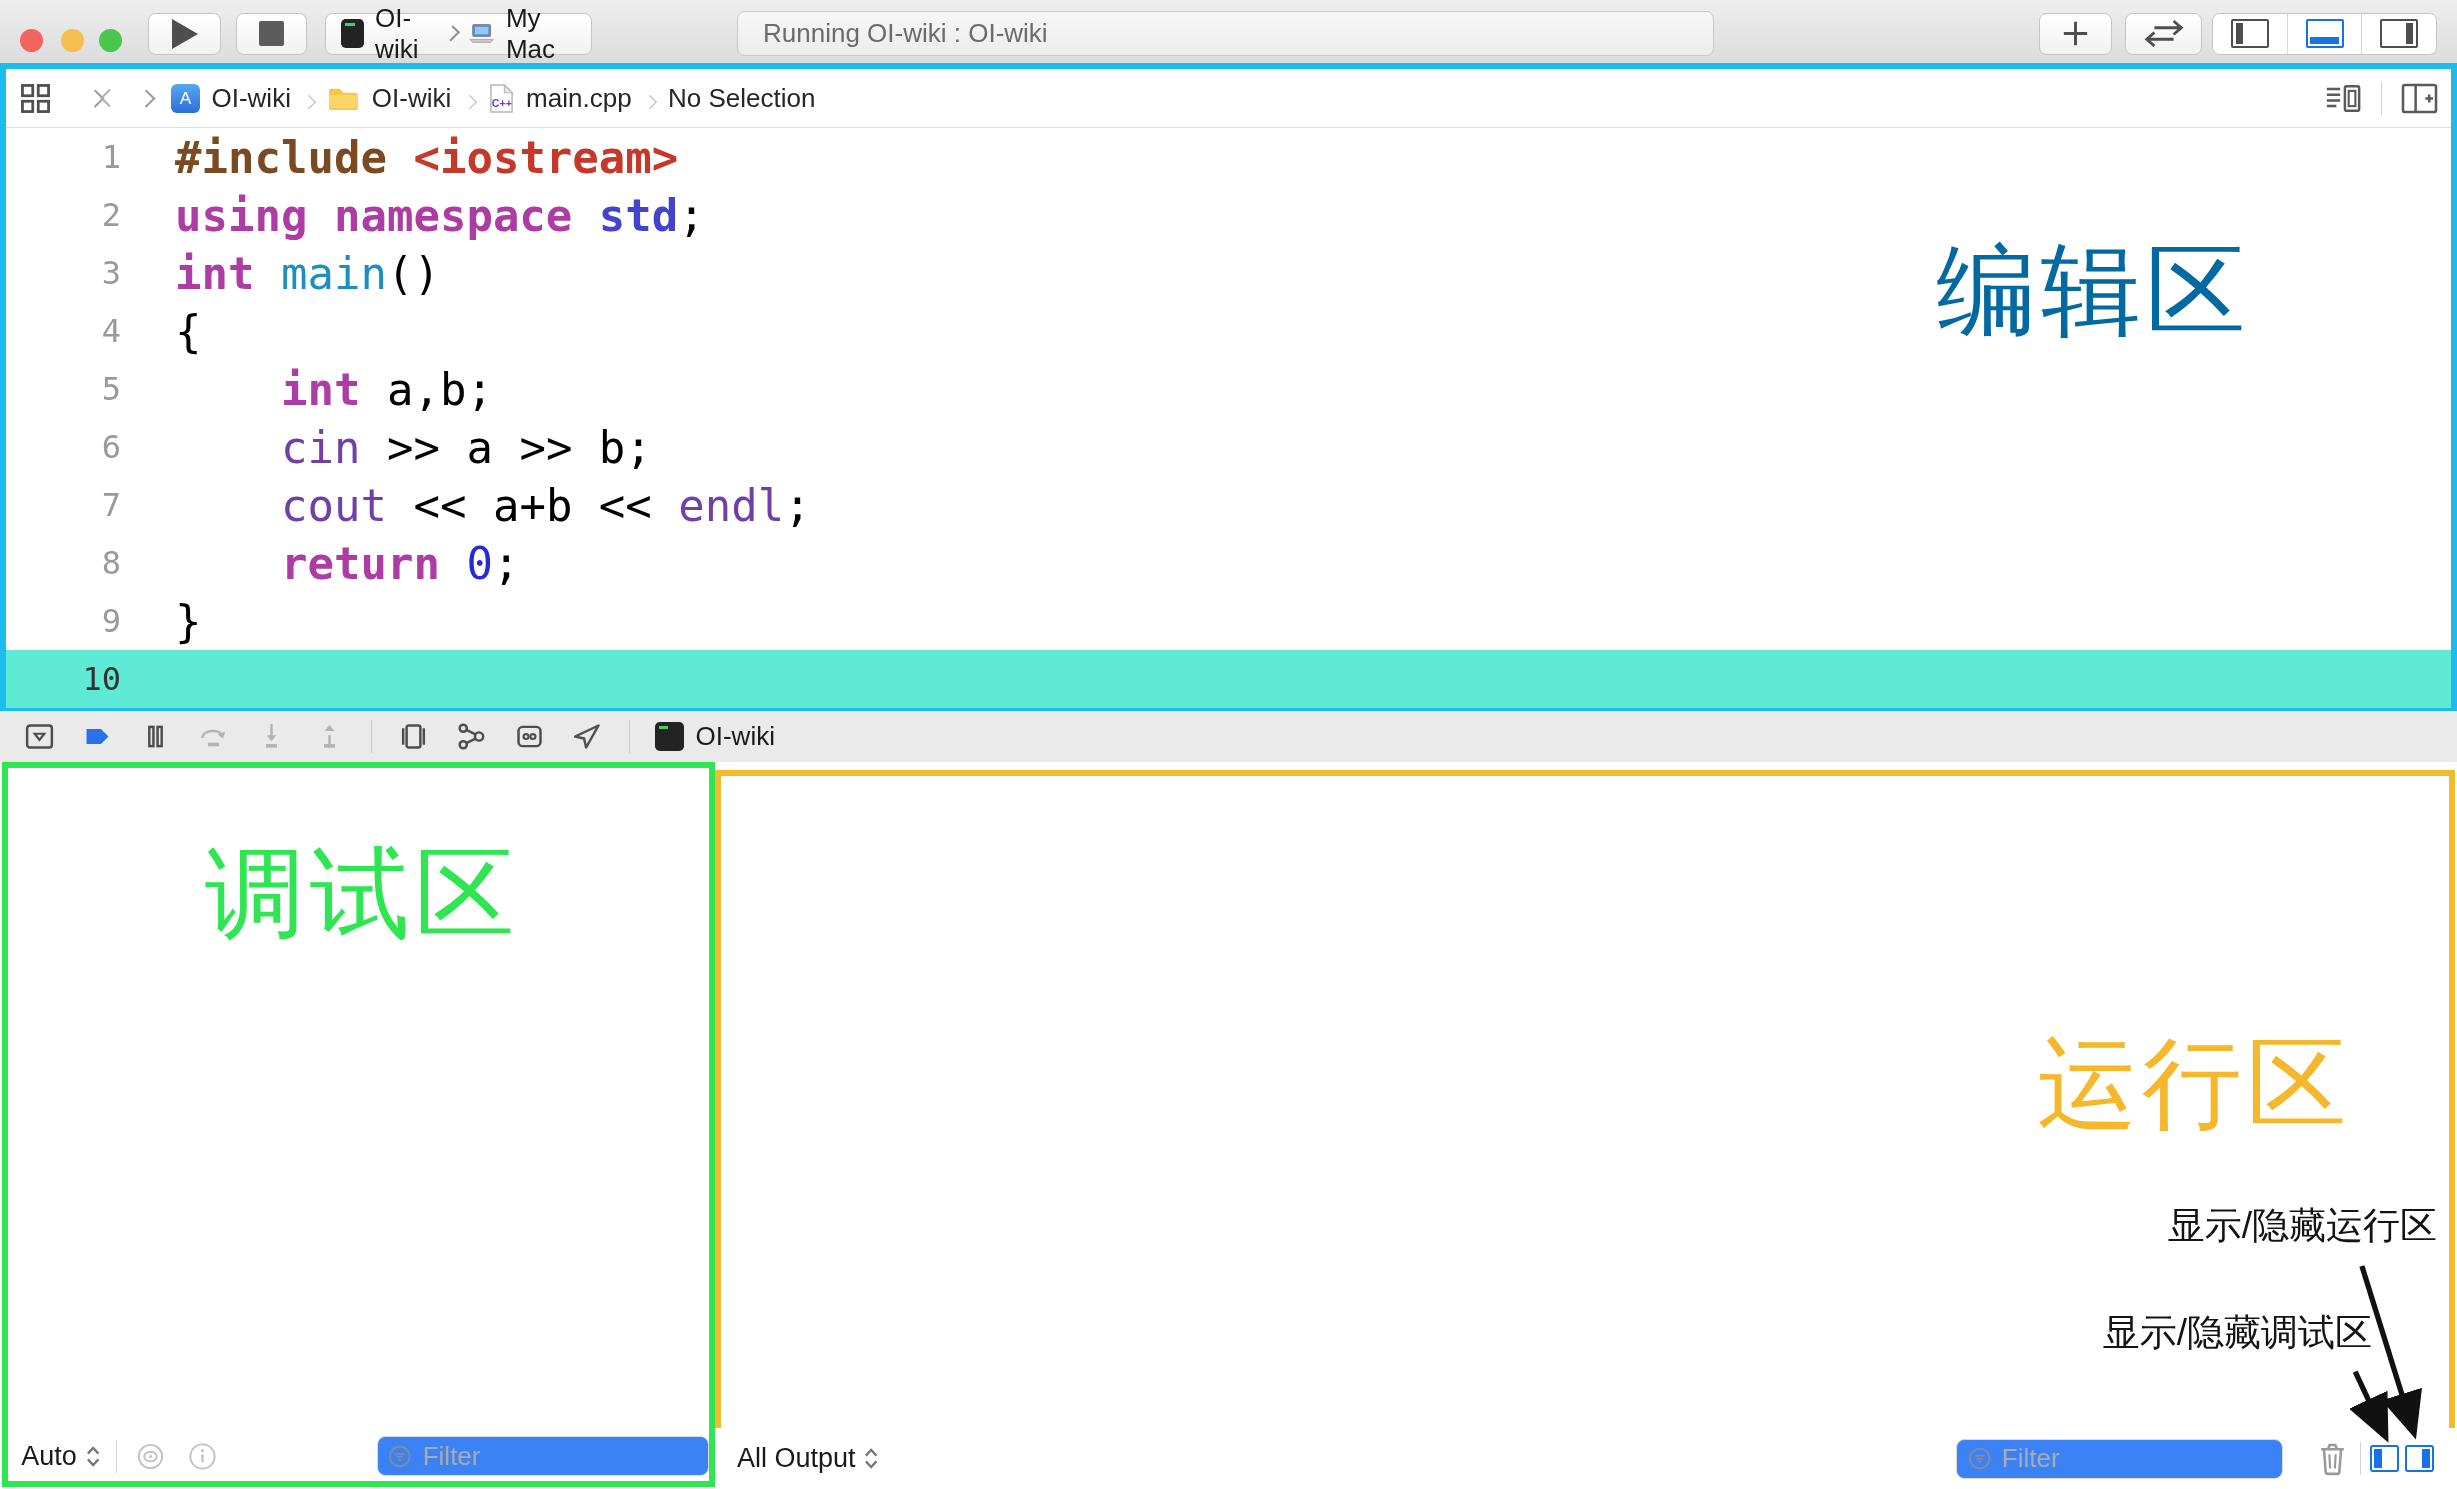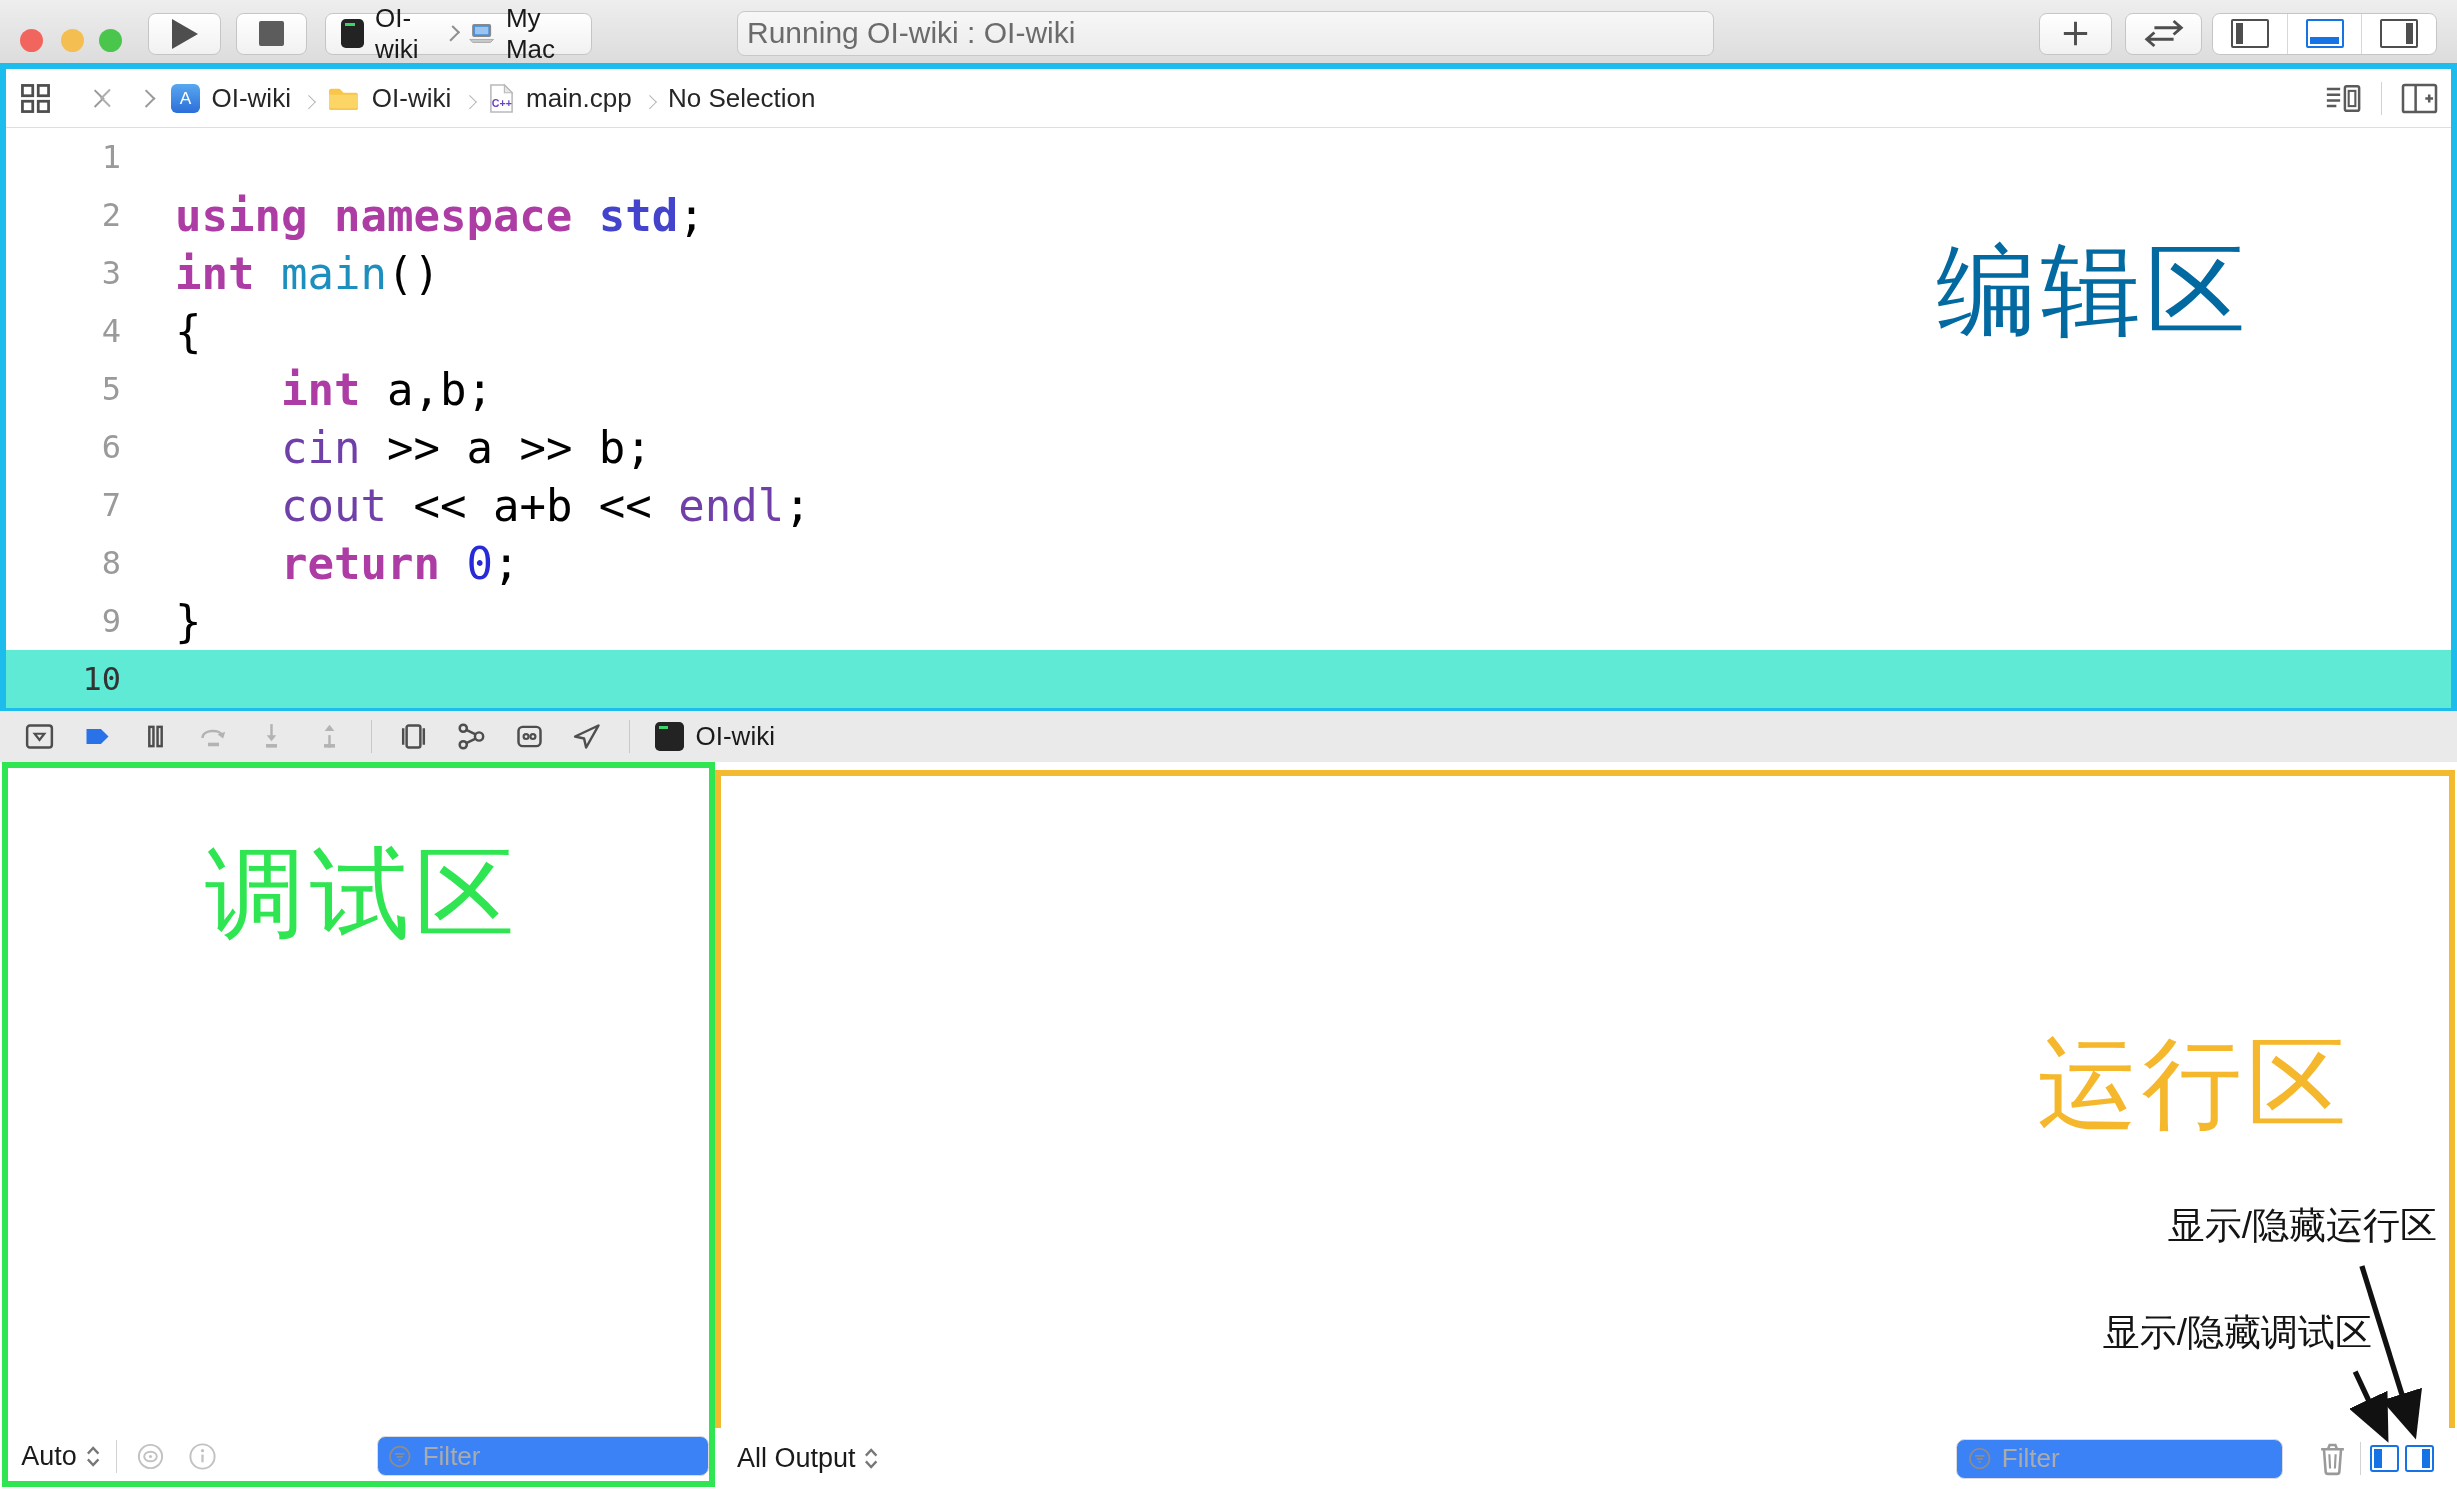--- a/index.html
+++ b/index.html
@@ -12,22 +12,22 @@
     border:1px solid #C5C5C7;border-radius:7.7px;box-sizing:border-box;
     display:flex;align-items:center;justify-content:center;gap:11.5px;}
   .play-tri{width:0;height:0;border-left:26px solid #4E4E4E;border-top:15.4px solid transparent;border-bottom:15.4px solid transparent;}
   .stop-sq{width:25px;height:25px;background:#5C5C5C;border-radius:1.9px;}
   .scheme-txt{font-size:26px;color:#1A1A1A;}
   .chev{display:inline-block;width:10.6px;height:10.6px;border-right:2.4px solid #9A9A9A;border-top:2.4px solid #9A9A9A;transform:rotate(45deg);}
   .term-ico{width:29px;height:29px;background:#232323;border-radius:4.8px;position:relative;}
   .term-ico::after{content:"";position:absolute;left:3.8px;top:3.8px;width:9.6px;height:2.9px;background:#3BD46C;}
   .activity{position:absolute;left:737px;top:10.6px;width:977px;height:45px;
     background:linear-gradient(#F7F7F8,#ECECED);border:1px solid #C8C8CA;border-radius:7.7px;
-    box-sizing:border-box;display:flex;align-items:center;padding-left:9px;
-    font-size:30px;color:#6B6B6B;}
+    box-sizing:border-box;display:flex;align-items:center;padding-left:25px;
+    font-size:26px;color:#6B6B6B;}
   .seg-group{position:absolute;left:2212px;top:12.5px;width:225px;height:42px;background:#fff;
     border:1px solid #C5C5C7;border-radius:7.7px;box-sizing:border-box;display:flex;}
   .seg{flex:1;display:flex;align-items:center;justify-content:center;border-right:1px solid #D8D8D8;}
   .seg:last-child{border-right:none;}
   .pane-ico{width:38px;height:29px;border:2.9px solid #4E4E4E;border-radius:1.9px;box-sizing:border-box;position:relative;}
   .pane-ico .bar{position:absolute;background:#4E4E4E;}
   .pane-ico.blue{border-color:#1673E6;}
   .pane-ico.blue .bar{background:#1673E6;}
   
   .editor-frame{position:absolute;left:0;top:63px;width:2457px;height:648px;
@@ -187,20 +187,21 @@
       <rect x="2" y="3" width="34" height="28" rx="2" fill="none" stroke="#5A5A5A" stroke-width="2.6"></rect>
       <path d="M15 3 v28" stroke="#5A5A5A" stroke-width="2.6"></path>
       <path d="M25 17 h8 M29 13 v8" stroke="#5A5A5A" stroke-width="2.6"></path>
     </svg>
   </div>
 
   <div class="code">
     <div>
         <div class="code-line">
           <span class="gutter">1</span>
+          <span class="code-text"><span class="c-pre">#include </span><span class="c-str">&lt;iostream&gt;</span></span>
         </div>
         <div class="code-line">
           <span class="gutter">2</span>
           <span class="code-text"><span class="c-kw">using namespace</span><span class="c-plain"> </span><span class="c-ns">std</span><span class="c-plain">;</span></span>
         </div>
         <div class="code-line">
           <span class="gutter">3</span>
           <span class="code-text"><span class="c-kw">int</span><span class="c-plain"> </span><span class="c-fn">main</span><span class="c-plain">()</span></span>
         </div>
         <div class="code-line">

